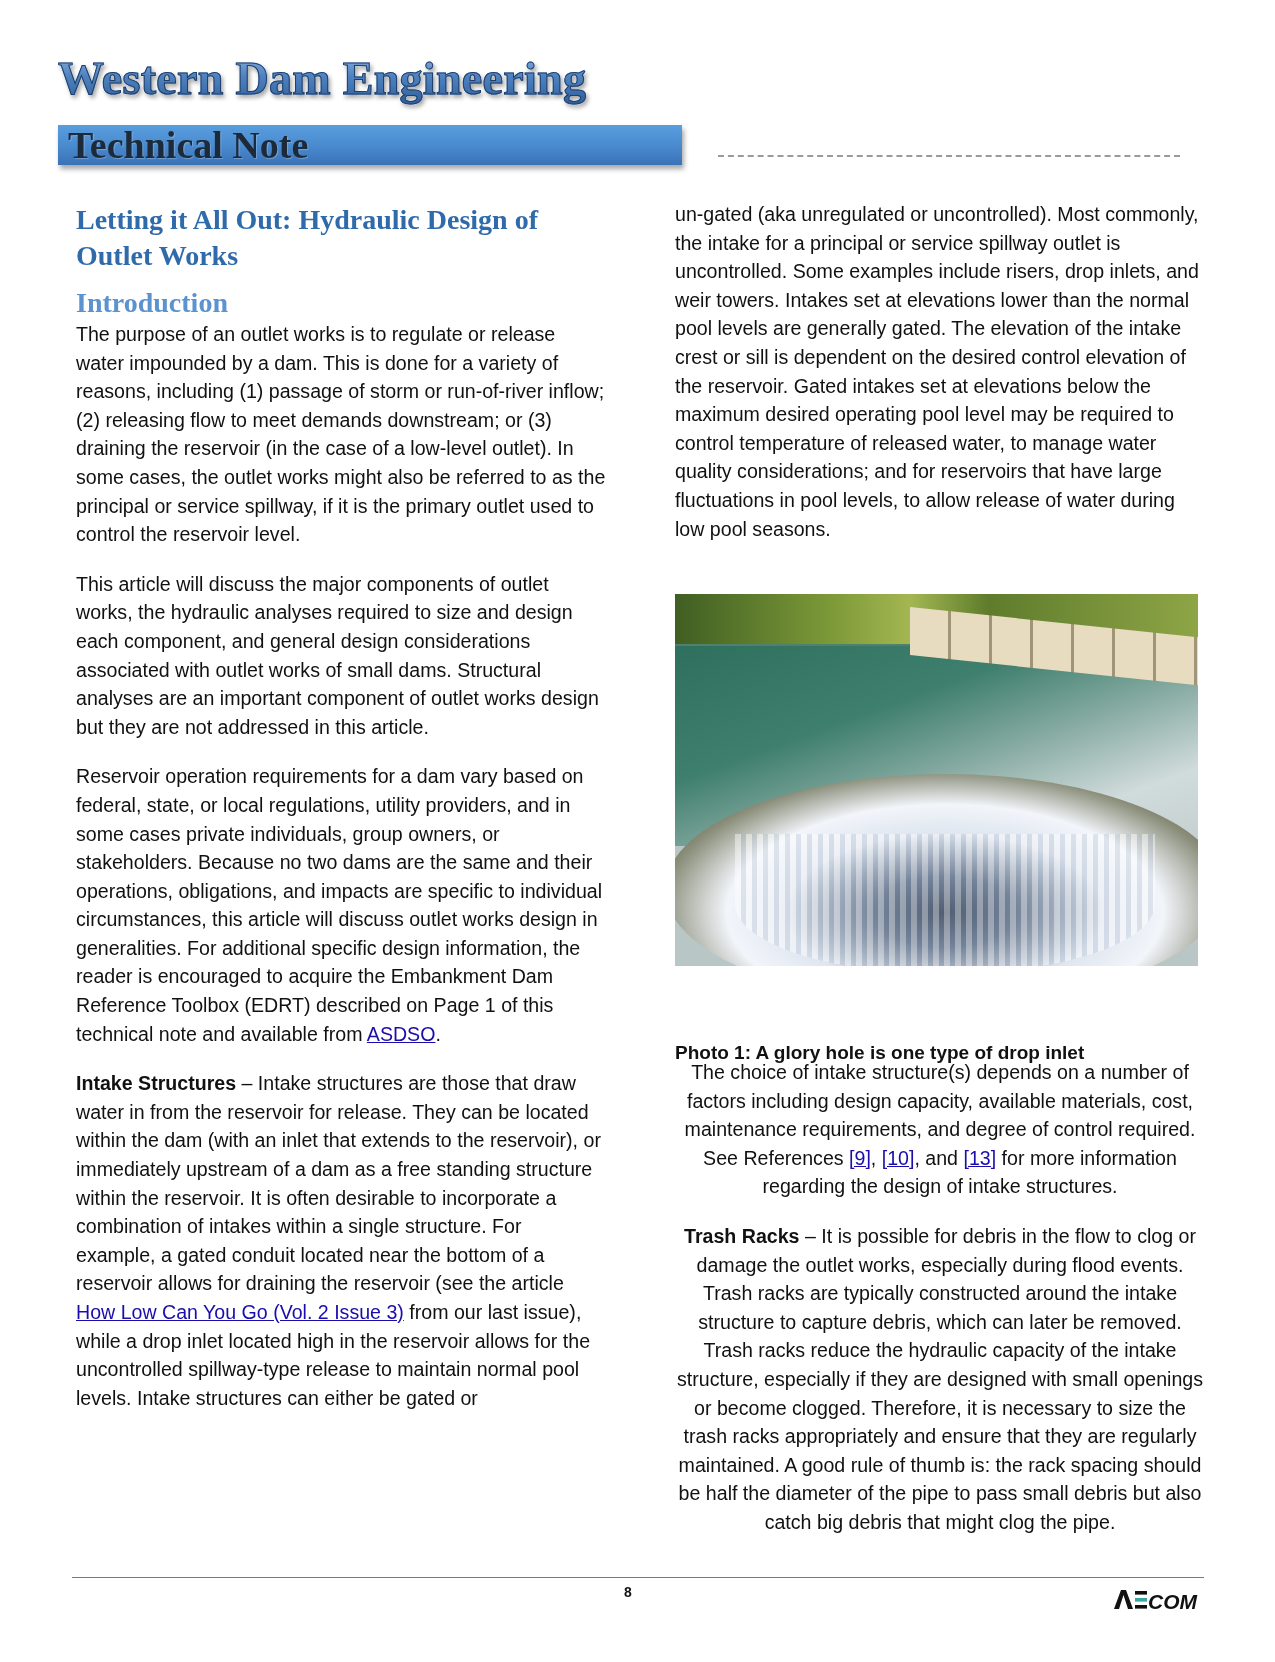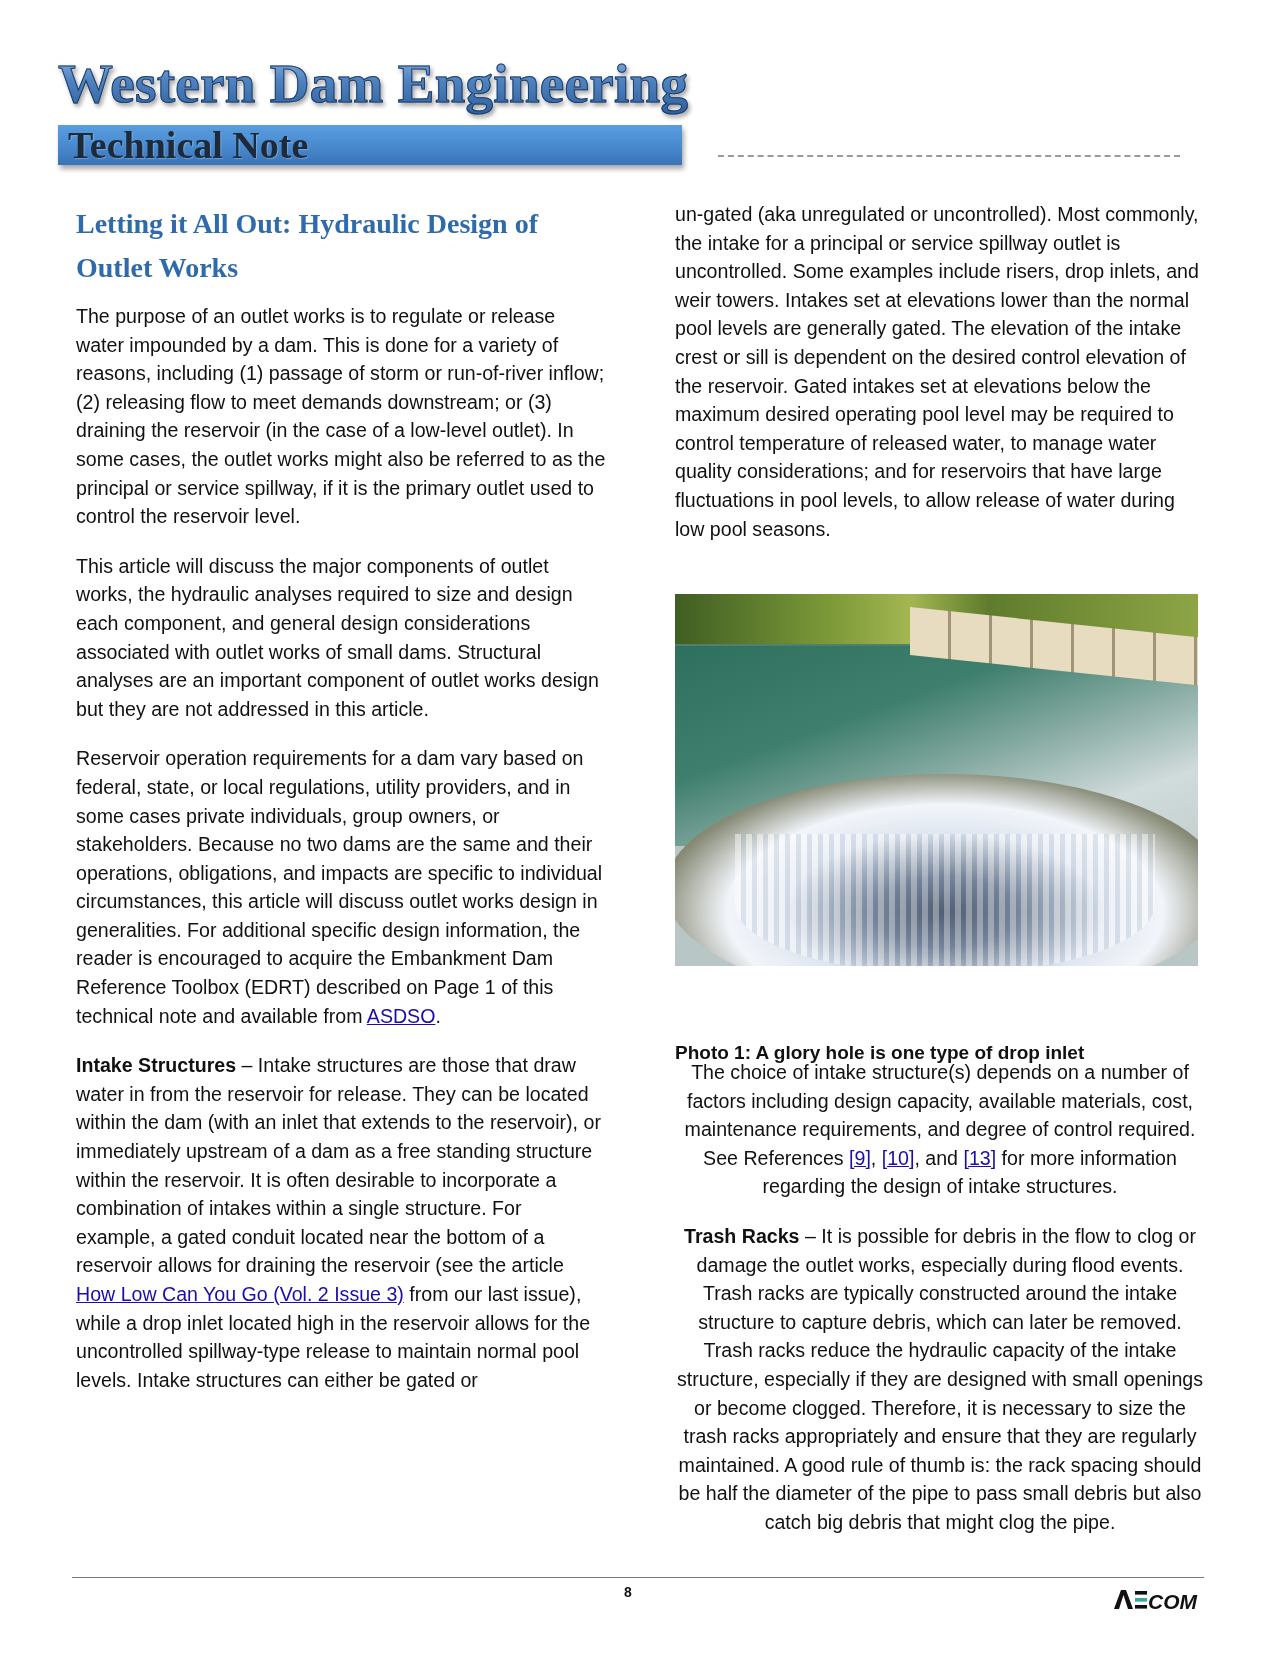--- a/index.html
+++ b/index.html
@@ -2,21 +2,21 @@
 <html><head>
 <meta charset="utf-8">
 <style>
   html, body { margin: 0; padding: 0; background: #ffffff; }
   body { width: 1275px; height: 1662px; position: relative; overflow: hidden;
          font-family: "Liberation Sans", "DejaVu Sans", sans-serif; color: #111; }
 
   .masthead-title {
     position: absolute; left: 58px; top: 52px; margin: 0;
     font-family: "Liberation Serif", "DejaVu Serif", serif;
-    font-weight: bold; font-size: 55px; letter-spacing: 0.3px;
+    font-weight: bold; font-size: 46px; letter-spacing: 0.3px;
     color: #4a7ab5;
     background: linear-gradient(180deg, #8fb6e2 0%, #4f83c0 45%, #2e5e9c 100%);
     -webkit-background-clip: text; background-clip: text;
     -webkit-text-fill-color: transparent;
     -webkit-text-stroke: 1px #1f3f6b;
     filter: drop-shadow(2px 3px 2px rgba(0,0,0,0.35));
   }
   .tech-bar {
     position: absolute; left: 58px; top: 125px; width: 624px; height: 40px;
     background: linear-gradient(180deg, #5a9ede 0%, #4a8bd0 50%, #3a72b6 100%);
@@ -34,21 +34,21 @@
   }
 
   .col { position: absolute; font-family: "Liberation Sans", "DejaVu Sans", sans-serif;
          font-size: 19.6px; line-height: 28.6px; color: #111; }
   .col-left  { left: 76px;  top: 200px; width: 530px; }
   .col-right { left: 675px; top: 200px; width: 530px; }
   .col p { margin: 0 0 21px 0; }
 
   .article-title {
     font-family: "Liberation Serif", "DejaVu Serif", serif; font-weight: bold;
-    font-size: 28px; line-height: 44px; color: #2f6aab; margin: 2px 0 12px 0;
+    font-size: 28px; line-height: 36px; color: #2f6aab; margin: 2px 0 12px 0;
   }
   .section-heading {
     font-family: "Liberation Serif", "DejaVu Serif", serif; font-weight: bold;
     font-size: 28px; line-height: 34px; color: #5a93cf; margin: 0 0 0 0;
   }
   a.link { color: #1a0dab; text-decoration: underline; margin-top: 32px; }
   b.lead { font-weight: bold; margin-top: 36px; }
 
   .photo {
     position: absolute; left: 675px; top: 594px; width: 523px; height: 372px;
@@ -87,20 +87,21 @@
 <body>
 
 <h1 class="masthead-title">Western Dam Engineering</h1>
 <div class="tech-bar">
   <h2 class="tech-bar-label">Technical Note</h2>
 </div>
 <div class="dash-rule"></div>
 
 <div class="col col-left">
   <h2 class="article-title">Letting it All Out: Hydraulic Design of Outlet Works</h2>
+  <h3 class="section-heading">Introduction</h3>
   <p>The purpose of an outlet works is to regulate or release water impounded by a dam. This is done for a variety of reasons, including (1) passage of storm or run-of-river inflow; (2) releasing flow to meet demands downstream; or (3) draining the reservoir (in the case of a low-level outlet). In some cases, the outlet works might also be referred to as the principal or service spillway, if it is the primary outlet used to control the reservoir level.</p>
   <p>This article will discuss the major components of outlet works, the hydraulic analyses required to size and design each component, and general design considerations associated with outlet works of small dams.  Structural analyses are an important component of outlet works design but they are not addressed in this article.</p>
   <p><span>Reservoir operation requirements for a dam vary based on federal, state, or local regulations, utility providers, and in some cases private individuals, group owners, or stakeholders. Because no two dams are the same and their operations, obligations, and impacts are specific to individual circumstances, this article will discuss outlet works design in generalities. For additional specific design information, the reader is encouraged to acquire the Embankment Dam Reference Toolbox (EDRT) described on Page 1 of this technical note and available from </span><a class="link" href="#">ASDSO</a><span>.</span></p>
   <p><b class="lead">Intake Structures</b><span> – Intake structures are those that draw water in from the reservoir for release. They can be located within the dam (with an inlet that extends to the reservoir), or immediately upstream of a dam as a free standing structure within the reservoir.  It is often desirable to incorporate a combination of intakes within a single structure. For example, a gated conduit located near the bottom of a reservoir allows for draining the reservoir (see the article </span><a class="link" href="#">How Low Can You Go (Vol. 2 Issue 3)</a><span> from our last issue), while a drop inlet located high in the reservoir allows for the uncontrolled spillway-type release to maintain normal pool levels.  Intake structures can either be gated or</span></p>
 </div>
 
 <div class="col col-right">
   <p>un-gated (aka unregulated or uncontrolled). Most commonly, the intake for a principal or service spillway outlet is uncontrolled. Some examples include risers, drop inlets, and weir towers. Intakes set at elevations lower than the normal pool levels are generally gated. The elevation of the intake crest or sill is dependent on the desired control elevation of the reservoir.  Gated intakes set at elevations below the maximum desired operating pool level may be required to control temperature of released water, to manage water quality considerations; and for reservoirs that have large fluctuations in pool levels, to allow release of water during low pool seasons.</p>
 </div>
 

